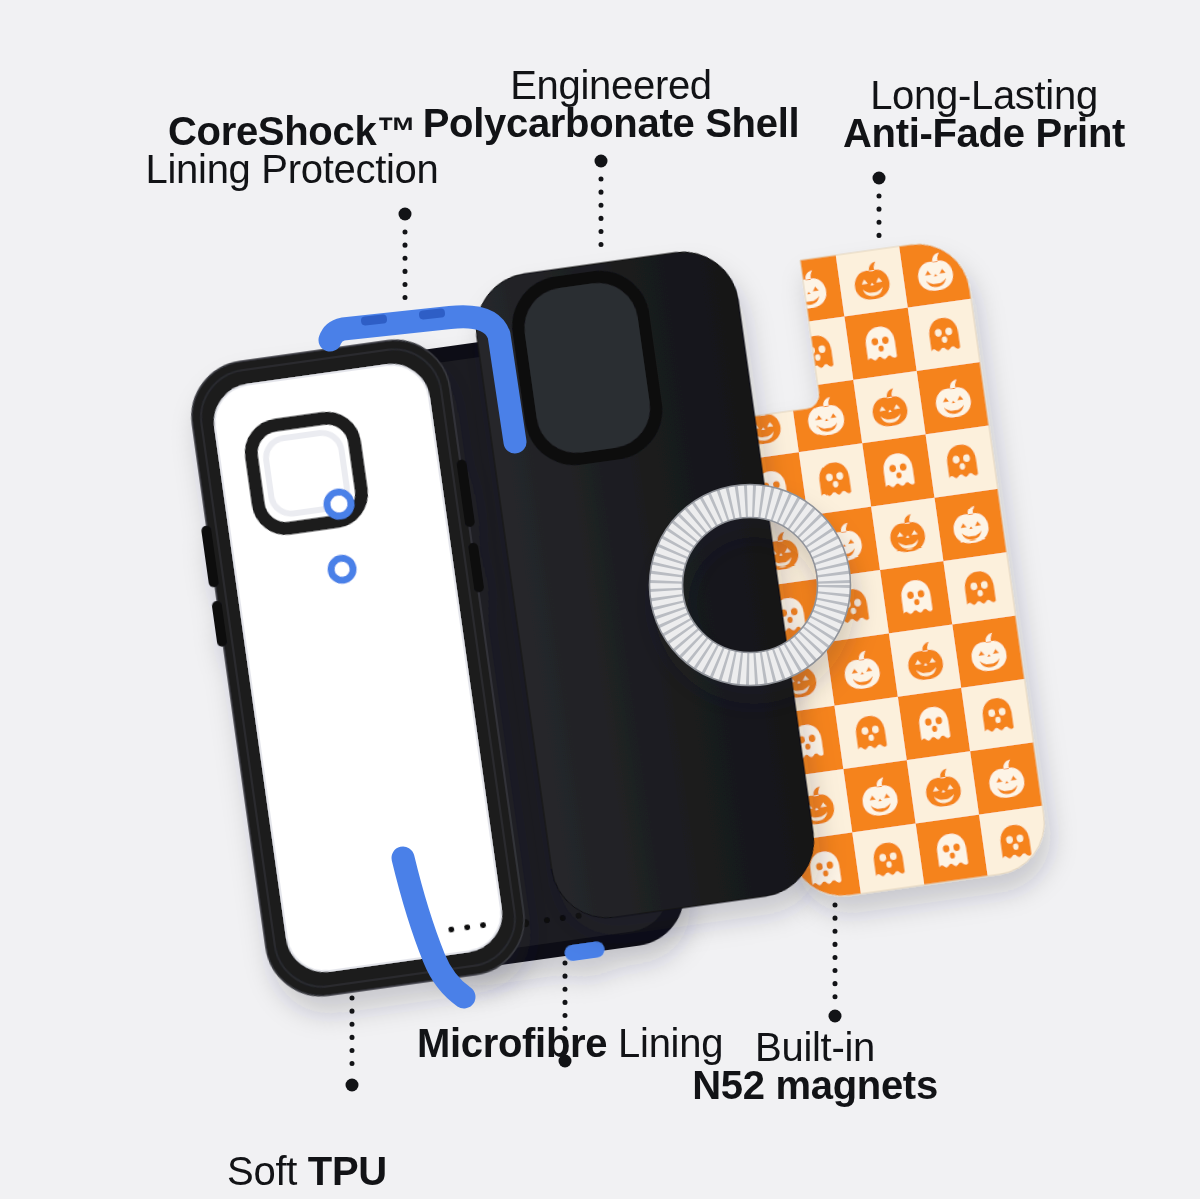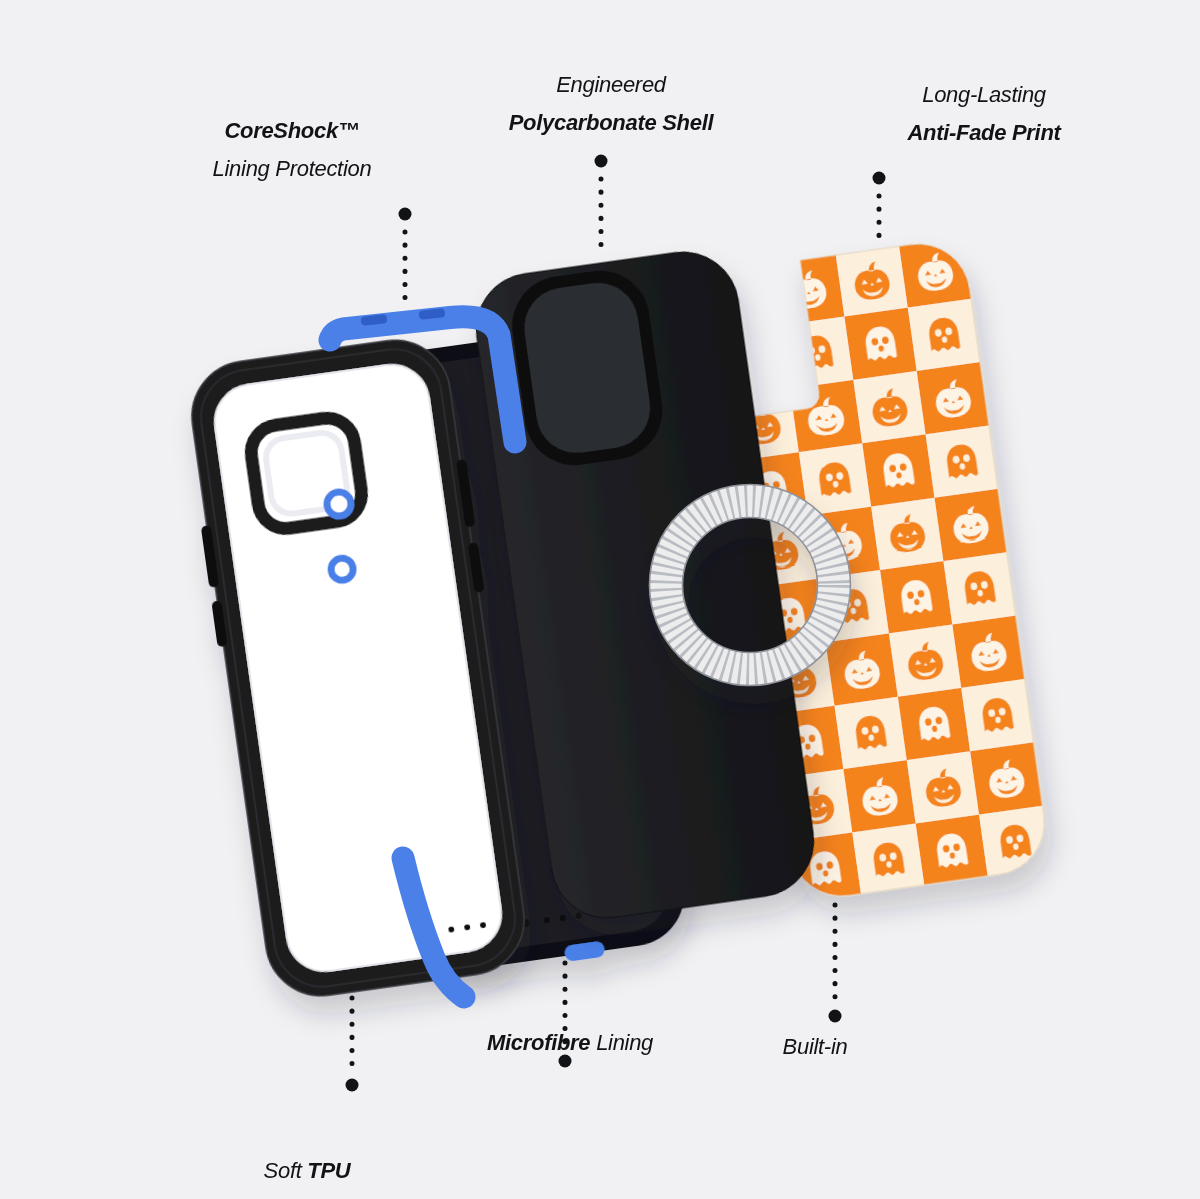--- a/index.html
+++ b/index.html
@@ -5,21 +5,21 @@
   html,body{margin:0;padding:0;}
   body{background:var(--background,#f1f1f3);}
   .canvas{
     position:relative;width:1200px;height:1199px;margin:0 auto;
     background:var(--background,#f1f1f3);overflow:hidden;
     font-family:"Liberation Sans",sans-serif;color:var(--text,#0f1014);
   }
   .art{position:absolute;left:0;top:0;width:1200px;height:1199px;}
   .callout{
     position:absolute;transform:translateX(-50%);text-align:center;
-    font-size:22px;line-height:38px;letter-spacing:-0.3px;white-space:nowrap;font-style:italic;
+    font-size:40px;line-height:38px;letter-spacing:-0.3px;white-space:nowrap;
   }
   .b{font-weight:700;}
   .r{font-weight:400;}
 
   
   .frame{fill:var(--frame_black,#1b1c1e);stroke:#3a3b41;stroke-width:1.5;}
   .frame-in{fill:none;stroke:#292a2f;stroke-width:2;}
   .window{fill:#ffffff;stroke:#e4e5eb;stroke-width:2;}
   .cam-ring{fill:#ffffff;stroke:#1a1b1d;stroke-width:13;}
   .cam-in{fill:none;stroke:#ebecf1;stroke-width:6;}
@@ -188,15 +188,16 @@
 
   <div class="callout" style="left:570px;top:1024px">
     <div>
       <span class="b">Microfibre</span>
       <span class="r">Lining</span>
     </div>
   </div>
 
   <div class="callout" style="left:815px;top:1028px">
     <div class="r">Built-in</div>
+    <div class="b">N52 magnets</div>
   </div>
 
 </div>
 
 </body></html>

